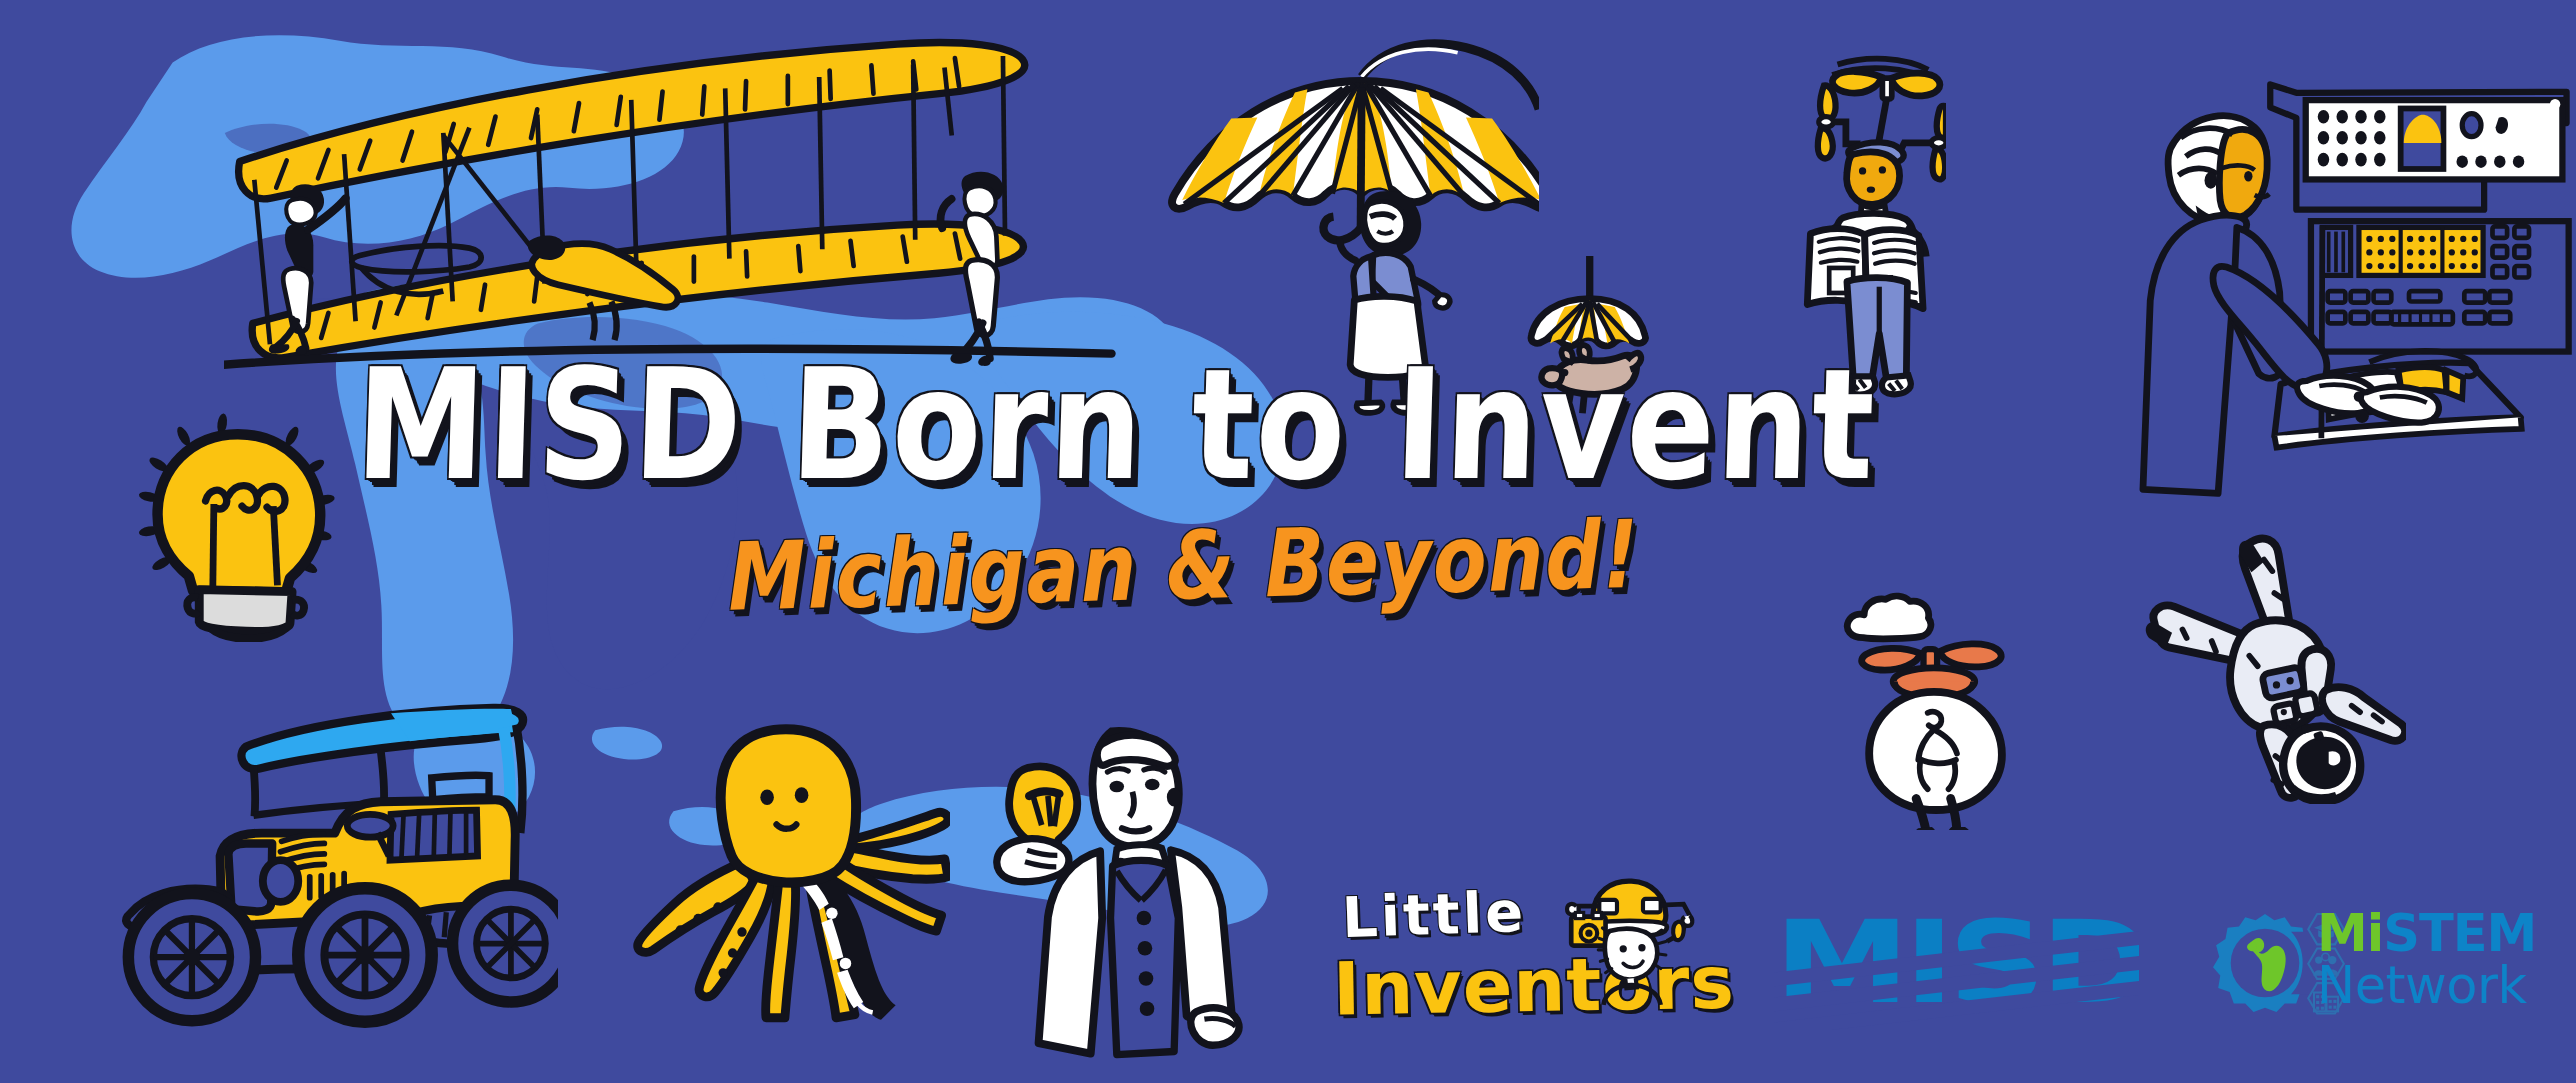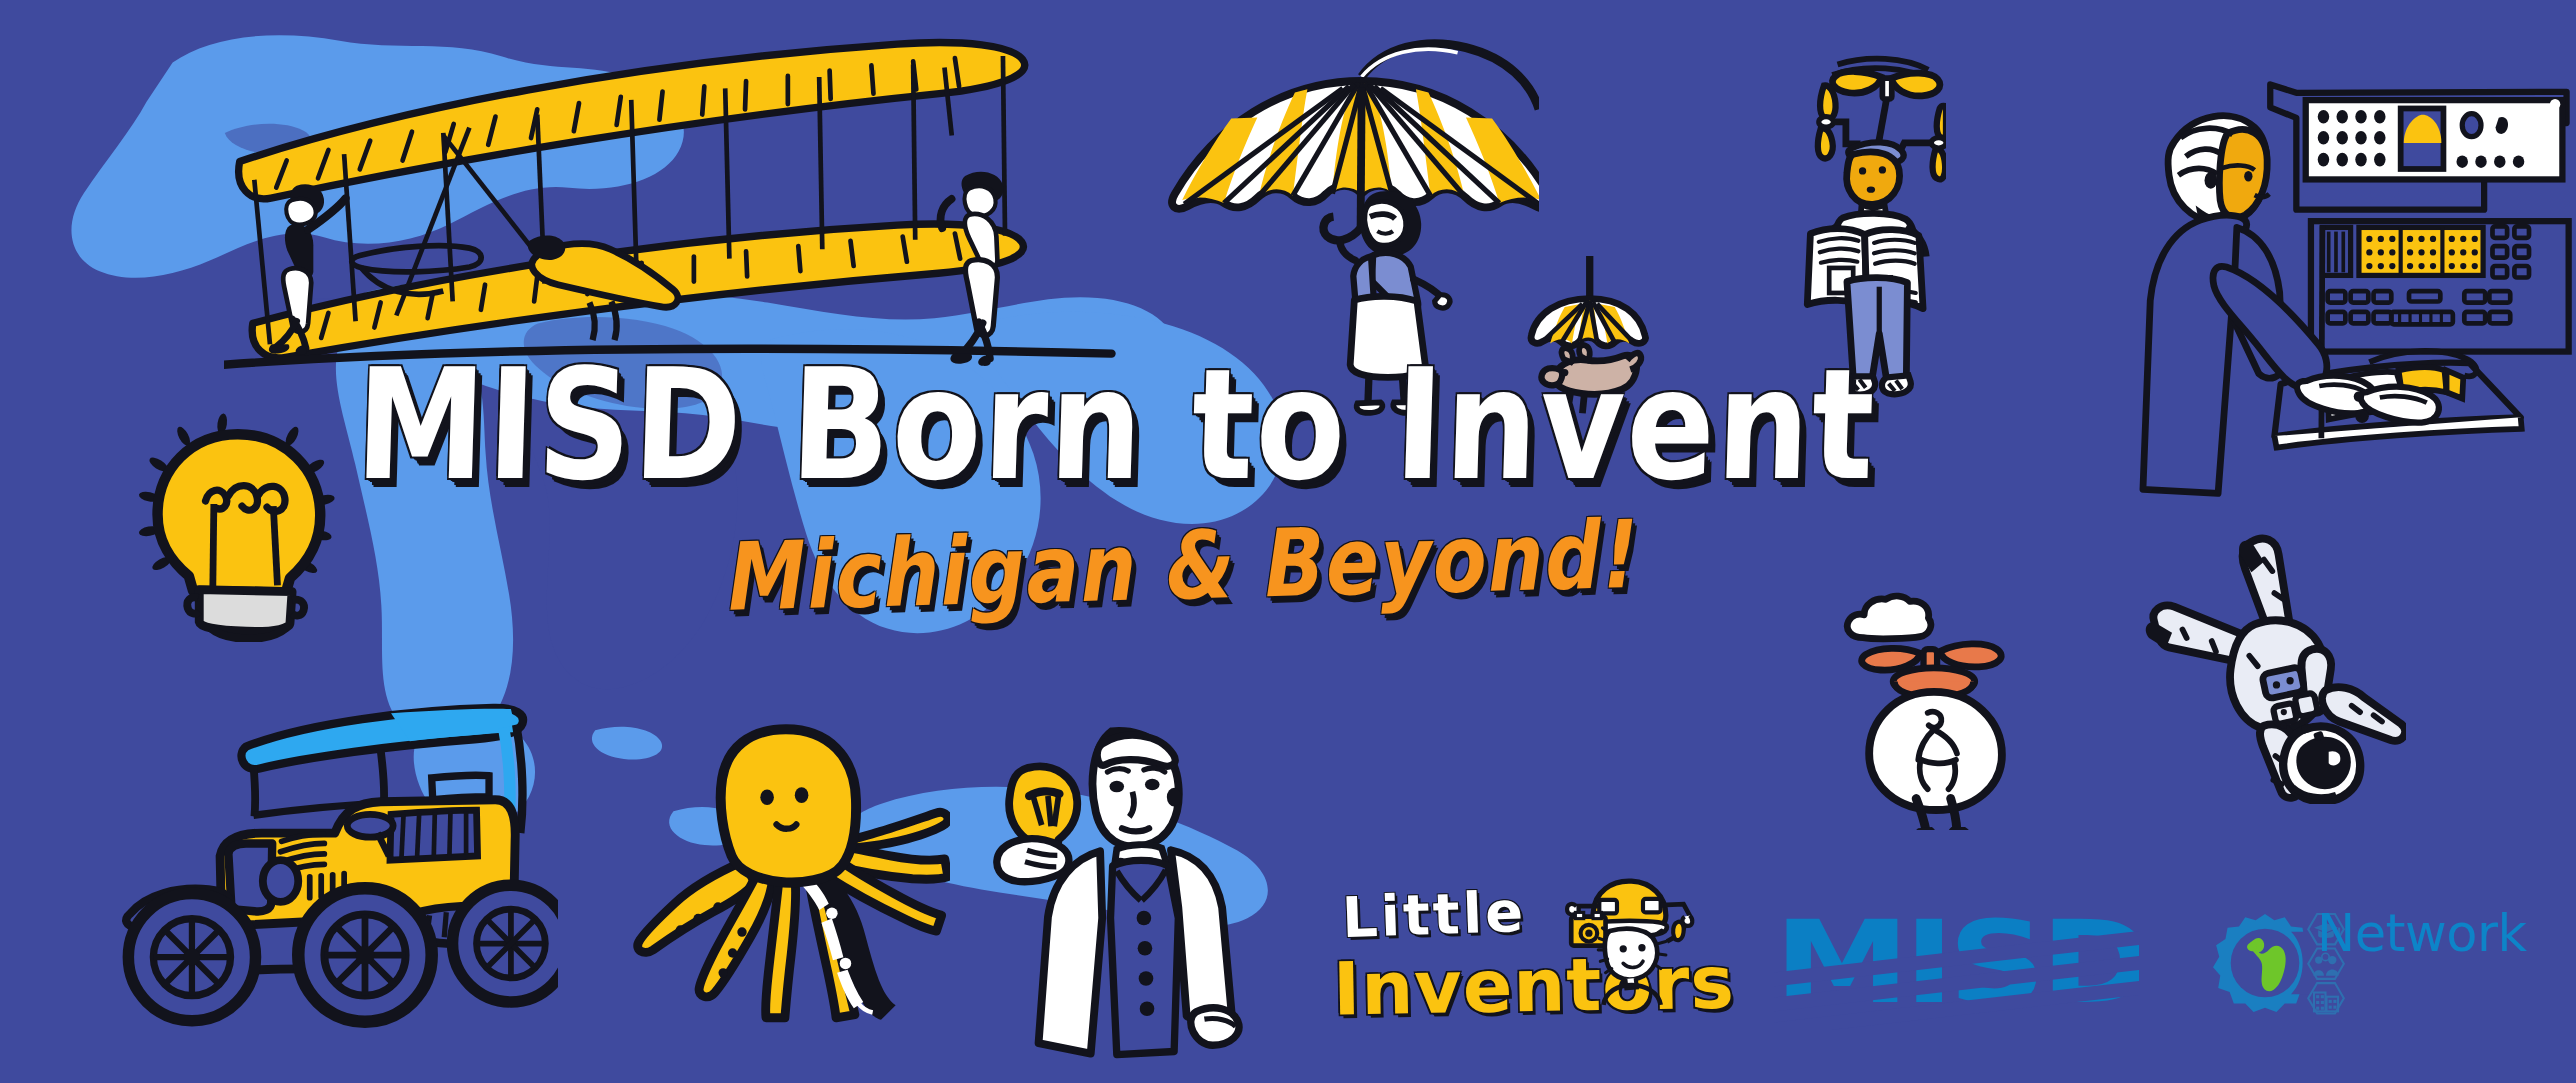--- a/index.html
+++ b/index.html
@@ -975,18 +975,19 @@
           <rect x="51" y="168" width="6" height="6"></rect>
         <rect x="42" y="179" width="6" height="6"></rect>
           <rect x="51" y="179" width="6" height="6"></rect>
         <rect x="66" y="166" width="6" height="6"></rect>
           <rect x="75" y="166" width="6" height="6"></rect>
         <rect x="66" y="177" width="6" height="6"></rect>
           <rect x="75" y="177" width="6" height="6"></rect>
       </g>
     </svg>
     <div id="mistem-text">
+      <div class="mistem-line1"><span class="mi-green">Mi</span><span class="stem-blue">STEM</span></div>
       <div class="mistem-line2">Network</div>
     </div>
   </div>
 
 </div>
 
 
 </body></html>

